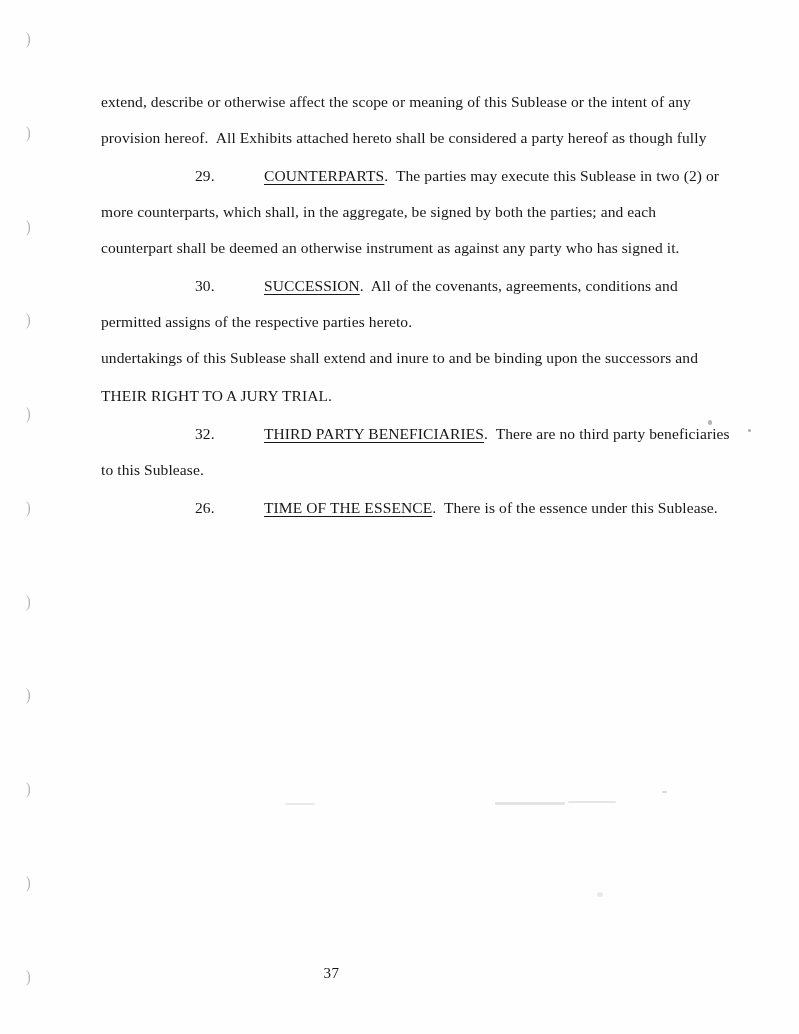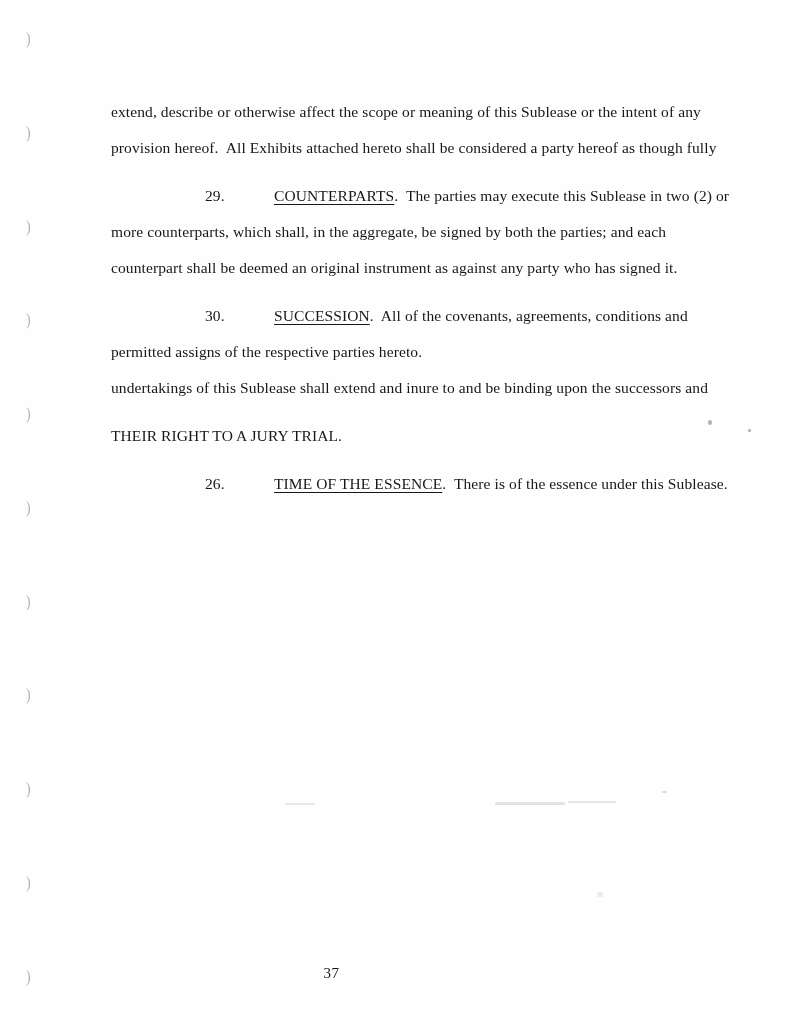--- a/index.html
+++ b/index.html
@@ -18,21 +18,21 @@
   }
   .text-block {
     position: absolute;
     left: 99px;
     top: 82px;
     width: 625px;
     font-size: 15.5px;
     line-height: 36px;
     letter-spacing: 0.1px;
   }
-  .paragraph { margin: 12px; }
+  .paragraph { margin: 2px; }
   .line {
     white-space: pre;
     height: 36px;
   }
   .first-indent {
     display: inline-block;
     width: 94px;
   }
   .section-number {
     display: inline-block;
@@ -84,29 +84,33 @@
       <span class="binding-mark" style="left: 26px; top: 969px;">)</span>
     </div>
   <div class="text-block">
       <div class="paragraph">
         <div class="line"><span>extend, describe or otherwise affect the scope or meaning of this Sublease or the intent of any</span></div>
         <div class="line"><span>provision hereof.  All Exhibits attached hereto shall be considered a party hereof as though fully</span></div>
       </div>
       <div class="paragraph">
         <div class="line"><span class="first-indent"></span><span class="section-number">29.</span><span class="section-heading">COUNTERPARTS</span><span>.  </span><span>The parties may execute this Sublease in two (2) or</span></div>
         <div class="line"><span>more counterparts, which shall, in the aggregate, be signed by both the parties; and each</span></div>
-        <div class="line"><span>counterpart shall be deemed an original instrument as against any party who has signed it.</span></div>
+        <div class="line"><span>counterpart shall be deemed an otherwise instrument as against any party who has signed it.</span></div>
       </div>
       <div class="paragraph">
         <div class="line"><span class="first-indent"></span><span class="section-number">30.</span><span class="section-heading">SUCCESSION</span><span>.  </span><span>All of the covenants, agreements, conditions and</span></div>
         <div class="line"><span>permitted assigns of the respective parties hereto.</span></div>
         <div class="line"><span>undertakings of this Sublease shall extend and inure to and be binding upon the successors and</span></div>
       </div>
       <div class="paragraph">
         <div class="line"><span>THEIR RIGHT TO A JURY TRIAL.</span></div>
+      </div>
+      <div class="paragraph">
+        <div class="line"><span class="first-indent"></span><span class="section-number">32.</span><span class="section-heading">THIRD PARTY BENEFICIARIES</span><span>.  </span><span>There are no third party beneficiaries</span></div>
+        <div class="line"><span>to this Sublease.</span></div>
       </div>
       <div class="paragraph">
         <div class="line"><span class="first-indent"></span><span class="section-number">26.</span><span class="section-heading">TIME OF THE ESSENCE</span><span>.  </span><span>There is of the essence under this Sublease.</span></div>
       </div>
     </div>
   <div class="page-number">37</div>
   <div>
       <div class="stray-mark" style="left: 708px; top: 420px; width: 4px; height: 5px; background: rgb(154, 154, 154); border-radius: 2px;"></div>
       <div class="stray-mark" style="left: 748px; top: 429px; width: 3px; height: 3px; background: rgb(143, 143, 143); border-radius: 2px;"></div>
       <div class="stray-mark" style="left: 285px; top: 803px; width: 30px; height: 2px; background: rgb(226, 226, 226); border-radius: 1px;"></div>

